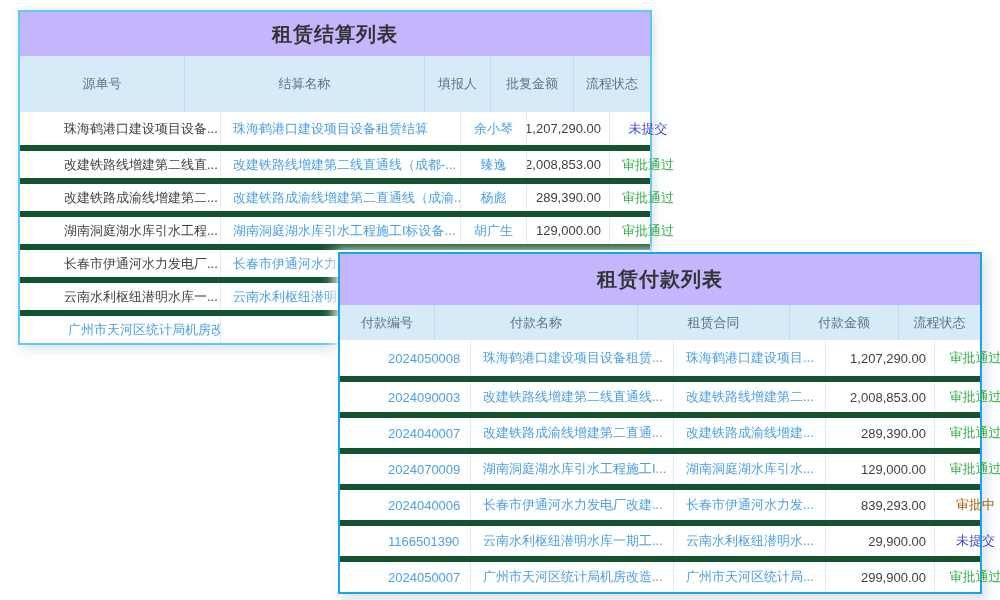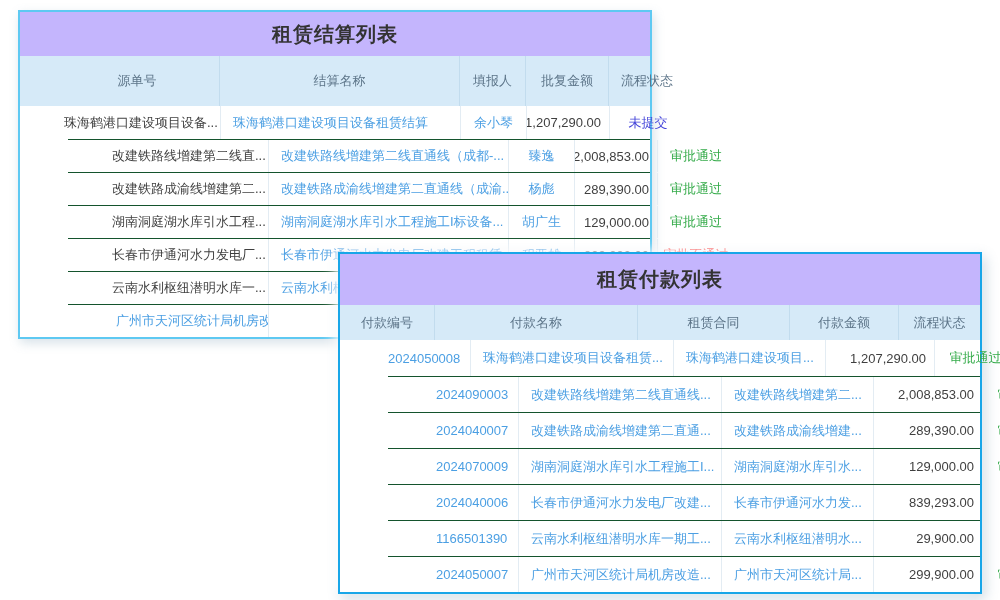--- a/index.html
+++ b/index.html
@@ -23,32 +23,32 @@
 
   .panel-title {
     display:flex; align-items:center; justify-content:center;
     font-size:20px; font-weight:700; color:#333; letter-spacing:1px;
     background:#c4b5fd;
   }
   .panel-settlement .panel-title { height:44px; }
   .panel-payment   .panel-title { height:51px; }
 
   .thead { display:grid; background:#d6eaf8; }
-  .panel-settlement .thead { height:50px;padding-left:35px; }
+  .panel-settlement .thead { height:56px; }
   .panel-payment   .thead { height:35px; }
   .th {
     display:flex; align-items:center; justify-content:center;
     font-size:13px; color:#5c7488; border-right:1px solid #c2dcee;
     overflow:hidden; white-space:nowrap;
   }
   .th:last-child { border-right:none; }
 
   .tbody { background:#fff; }
   .tr { display:grid; background:#fff;padding-left:36px; }
-  .tr + .tr { border-top:1px solid #14532d;margin-left:48px; }
+  .tr + .tr { border-top:6px solid #14532d; }
   .panel-settlement .tr { height:33px; }
   .panel-payment   .tr { height:36px; }
   .panel-settlement .thead, .panel-settlement .tr { grid-template-columns:165px 240px 66px 83px 76px; }
   .panel-payment   .thead, .panel-payment   .tr { grid-template-columns:95px 203px 152px 109px 81px;text-align:right; }
 
   .td {
     display:flex; align-items:center;
     font-size:13px; color:#3f3f3f;
     border-right:1px solid #e3ecf3;
     overflow:hidden; white-space:nowrap; padding:0 8px;

